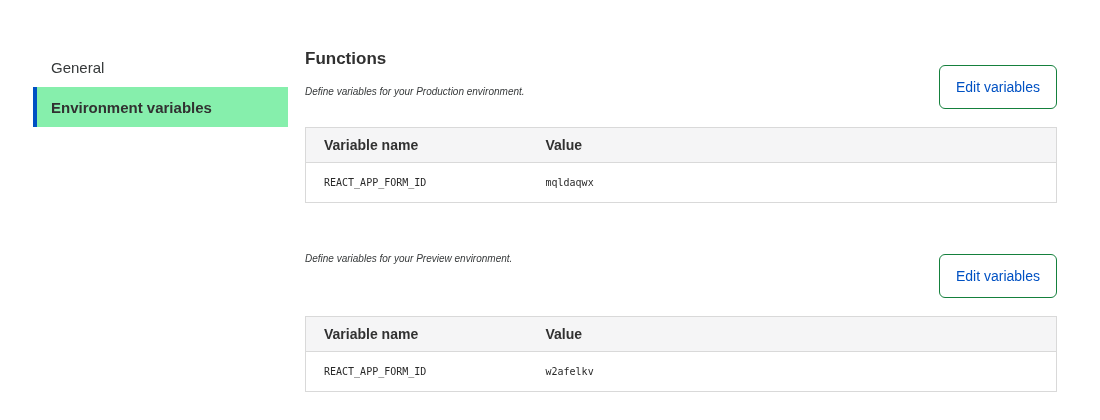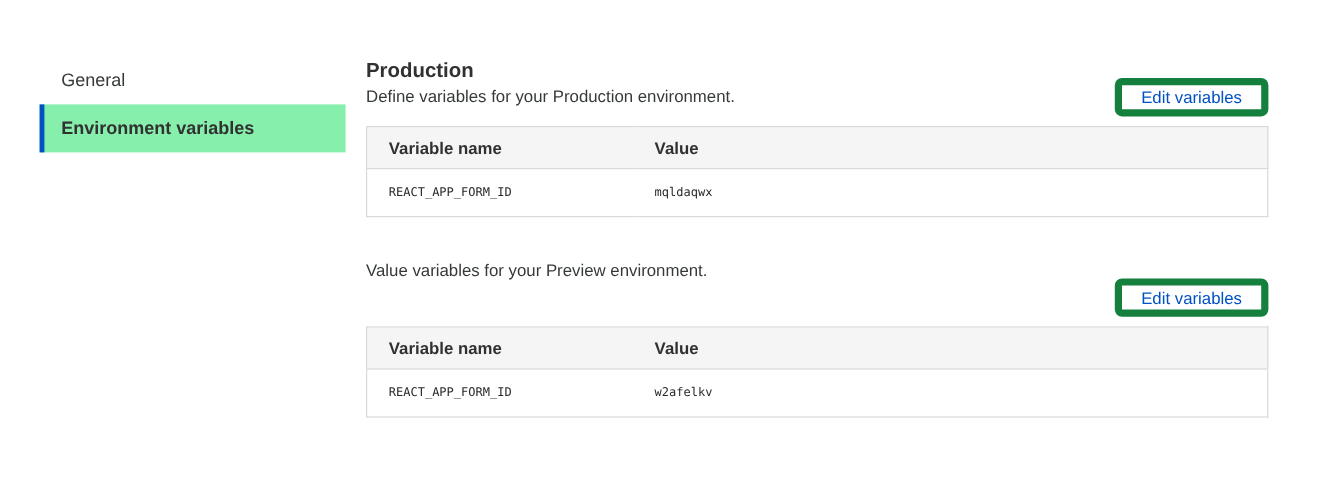--- a/index.html
+++ b/index.html
@@ -57,41 +57,43 @@
     justify-content: space-between;
     align-items: flex-start;
   }
   .section-title {
     font-size: 17px;
     line-height: 22px;
     font-weight: 700;
     color: #313131;
   }
   .section-desc {
-    font-size: 14px;
+    margin-top: 12px;
+    font-size: 10px;
     line-height: 20px;
     color: #36393a;
+    font-style: italic;
   }
   .edit-btn {
     margin-top: 17px;
-    height: 32px;
+    height: 44px;
     padding: 0 16px;
     background: #ffffff;
-    border: 6px solid #15803d;
+    border: 1px solid #15803d;
     border-radius: 6px;
     color: #0051c3;
     font-size: 14px;
     font-family: "Liberation Sans", sans-serif;
     cursor: pointer;
     white-space: nowrap;
   }
 
   .vars-table {
     width: 100%;
-    margin-top: 8px;
+    margin-top: 18px;
     border: 1px solid #d9d9d9;
     border-collapse: collapse;
     table-layout: fixed;
     background: #fff;
   }
   .vars-table thead th {
     height: 35px;
     background: #f5f5f6;
     border-bottom: 1px solid #d9d9d9;
     font-size: 14px;
@@ -124,21 +126,21 @@
     <div class="nav-item active">
       <span>Environment variables</span>
     </div>
   </nav>
 
   <main class="main">
 
     <section class="section-production">
       <div class="section-header">
         <div>
-          <h2 class="section-title">Production</h2>
+          <h2 class="section-title">Functions</h2>
           <p class="section-desc">Define variables for your Production environment.</p>
         </div>
         <button class="edit-btn">Edit variables</button>
       </div>
       <table class="vars-table">
         <thead>
           <tr>
             <th>Variable name</th>
             <th>Value</th>
           </tr>
@@ -148,21 +150,21 @@
             <td>REACT_APP_FORM_ID</td>
             <td>mqldaqwx</td>
           </tr>
         </tbody>
       </table>
     </section>
 
     <section class="section-preview">
       <div class="section-header">
         <div>
-          <p class="section-desc">Value variables for your Preview environment.</p>
+          <p class="section-desc">Define variables for your Preview environment.</p>
         </div>
         <button class="edit-btn">Edit variables</button>
       </div>
       <table class="vars-table">
         <thead>
           <tr>
             <th>Variable name</th>
             <th>Value</th>
           </tr>
         </thead>

